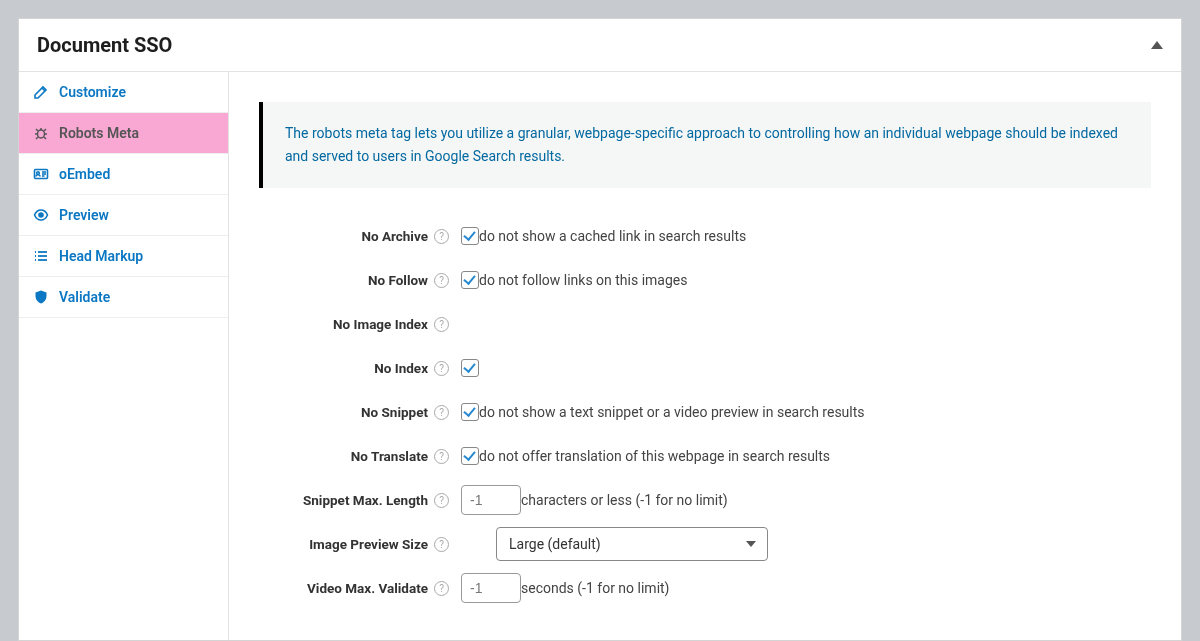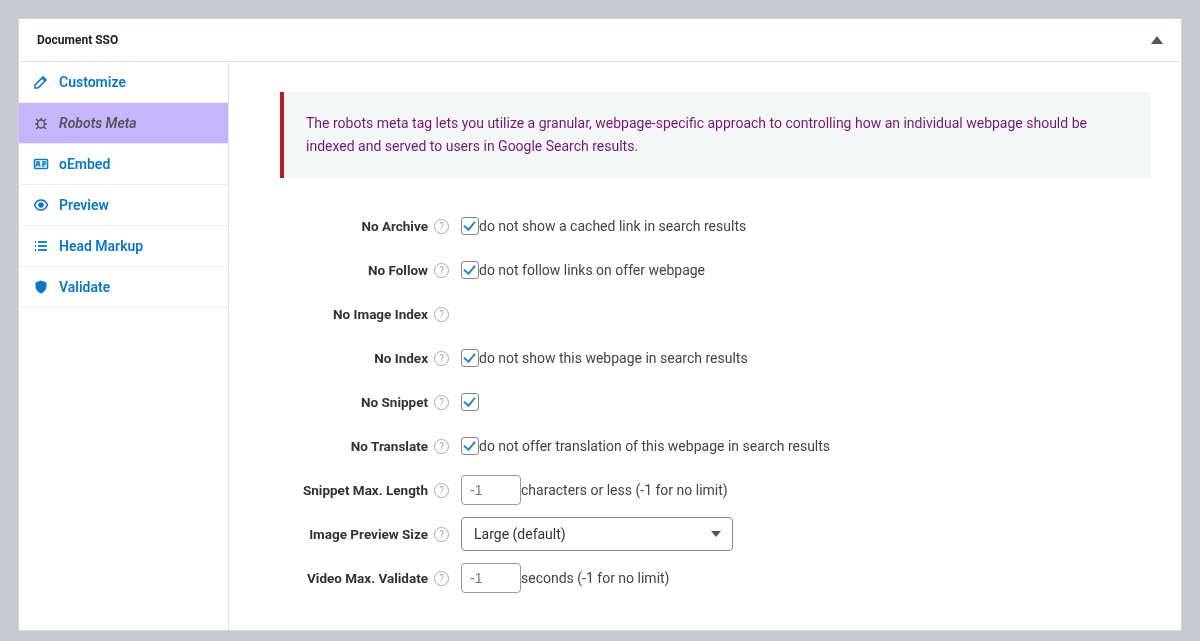--- a/index.html
+++ b/index.html
@@ -15,21 +15,21 @@
   border: 1px solid #d4d4d4;
 }
 .panel-header {
   display: flex;
   align-items: center;
   justify-content: space-between;
   padding: 14px 18px;
   border-bottom: 1px solid #e3e3e3;
 }
 .panel-header h2 {
-  font-size: 12px;
+  font-size: 20px;
   font-weight: 700;
   color: #1e1e1e;
 }
 .panel-header .collapse-caret {
   width: 0; height: 0;
   border-left: 6px solid transparent;
   border-right: 6px solid transparent;
   border-bottom: 8px solid #555;
   cursor: pointer;
 }
@@ -54,36 +54,34 @@
   cursor: pointer;
   font-weight: 600;
   font-size: 14px;
 }
 .sidebar-item .icon {
   width: 16px; height: 16px;
   display: inline-flex; align-items: center; justify-content: center;
   flex-shrink: 0;
 }
 .sidebar-item.active {
-  background: #c4b5fd;
+  background: #f9a8d4;
   color: #555;
-  font-style: italic;
 }
 .main {
   flex: 1;
   padding: 30px 30px 30px 30px;
 }
 .info-box {
   background: #f5f6f6;
-  border-left: 4px solid #b91c1c;
+  border-left: 4px solid #000000;
   padding: 20px 22px;
-  color: #701a75;
+  color: #0369a1;
   line-height: 1.65;
   margin-bottom: 26px;
-  margin-left: 21px;
 }
 .form-row {
   display: flex;
   align-items: center;
   min-height: 44px;
   gap: 12px;
 }
 .form-row .label-col {
   width: 190px;
   text-align: right;
@@ -146,20 +144,21 @@
 }
 .select {
   width: 272px;
   padding: 8px 32px 8px 12px;
   border: 1px solid #888;
   border-radius: 4px;
   font-size: 14px;
   color: #333;
   background: #fff;
   cursor: pointer;
+  margin-left: 35px;
 }
 .select-caret {
   position: absolute;
   right: 12px;
   pointer-events: none;
   width: 0; height: 0;
   border-left: 5px solid transparent;
   border-right: 5px solid transparent;
   border-top: 6px solid #555;
 }
@@ -268,49 +267,49 @@
         </div>
       </div>
 
       <div class="form-row">
         <div class="label-col">
           <span>No Follow</span>
           <span class="help-icon">?</span>
         </div>
         <div class="control-col">
           <div class="checkbox checked"></div>
-          <span>do not follow links on offer webpage</span>
+          <span>do not follow links on this images</span>
         </div>
       </div>
 
       <div class="form-row">
         <div class="label-col">
           <span>No Image Index</span>
           <span class="help-icon">?</span>
         </div>
       </div>
 
       <div class="form-row">
         <div class="label-col">
           <span>No Index</span>
           <span class="help-icon">?</span>
         </div>
         <div class="control-col">
           <div class="checkbox checked"></div>
-          <span>do not show this webpage in search results</span>
         </div>
       </div>
 
       <div class="form-row">
         <div class="label-col">
           <span>No Snippet</span>
           <span class="help-icon">?</span>
         </div>
         <div class="control-col">
           <div class="checkbox checked"></div>
+          <span>do not show a text snippet or a video preview in search results</span>
         </div>
       </div>
 
       <div class="form-row">
         <div class="label-col">
           <span>No Translate</span>
           <span class="help-icon">?</span>
         </div>
         <div class="control-col">
           <div class="checkbox checked"></div>

